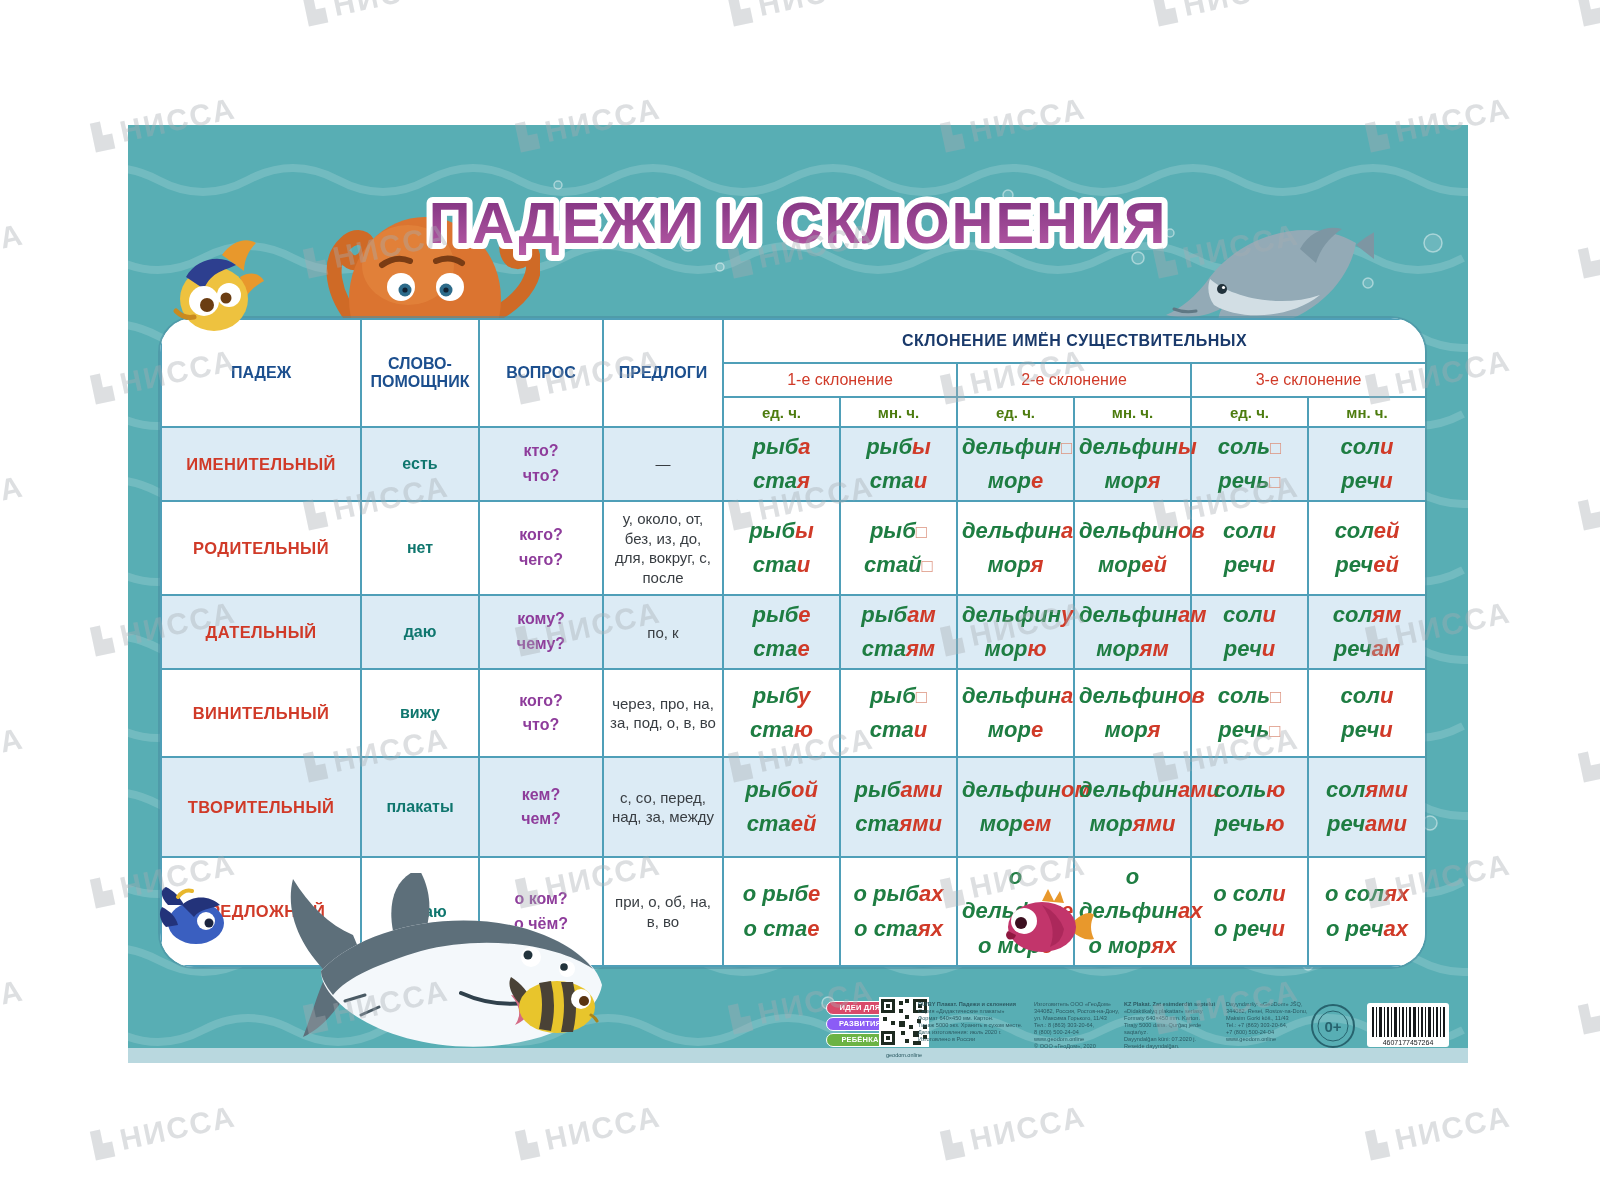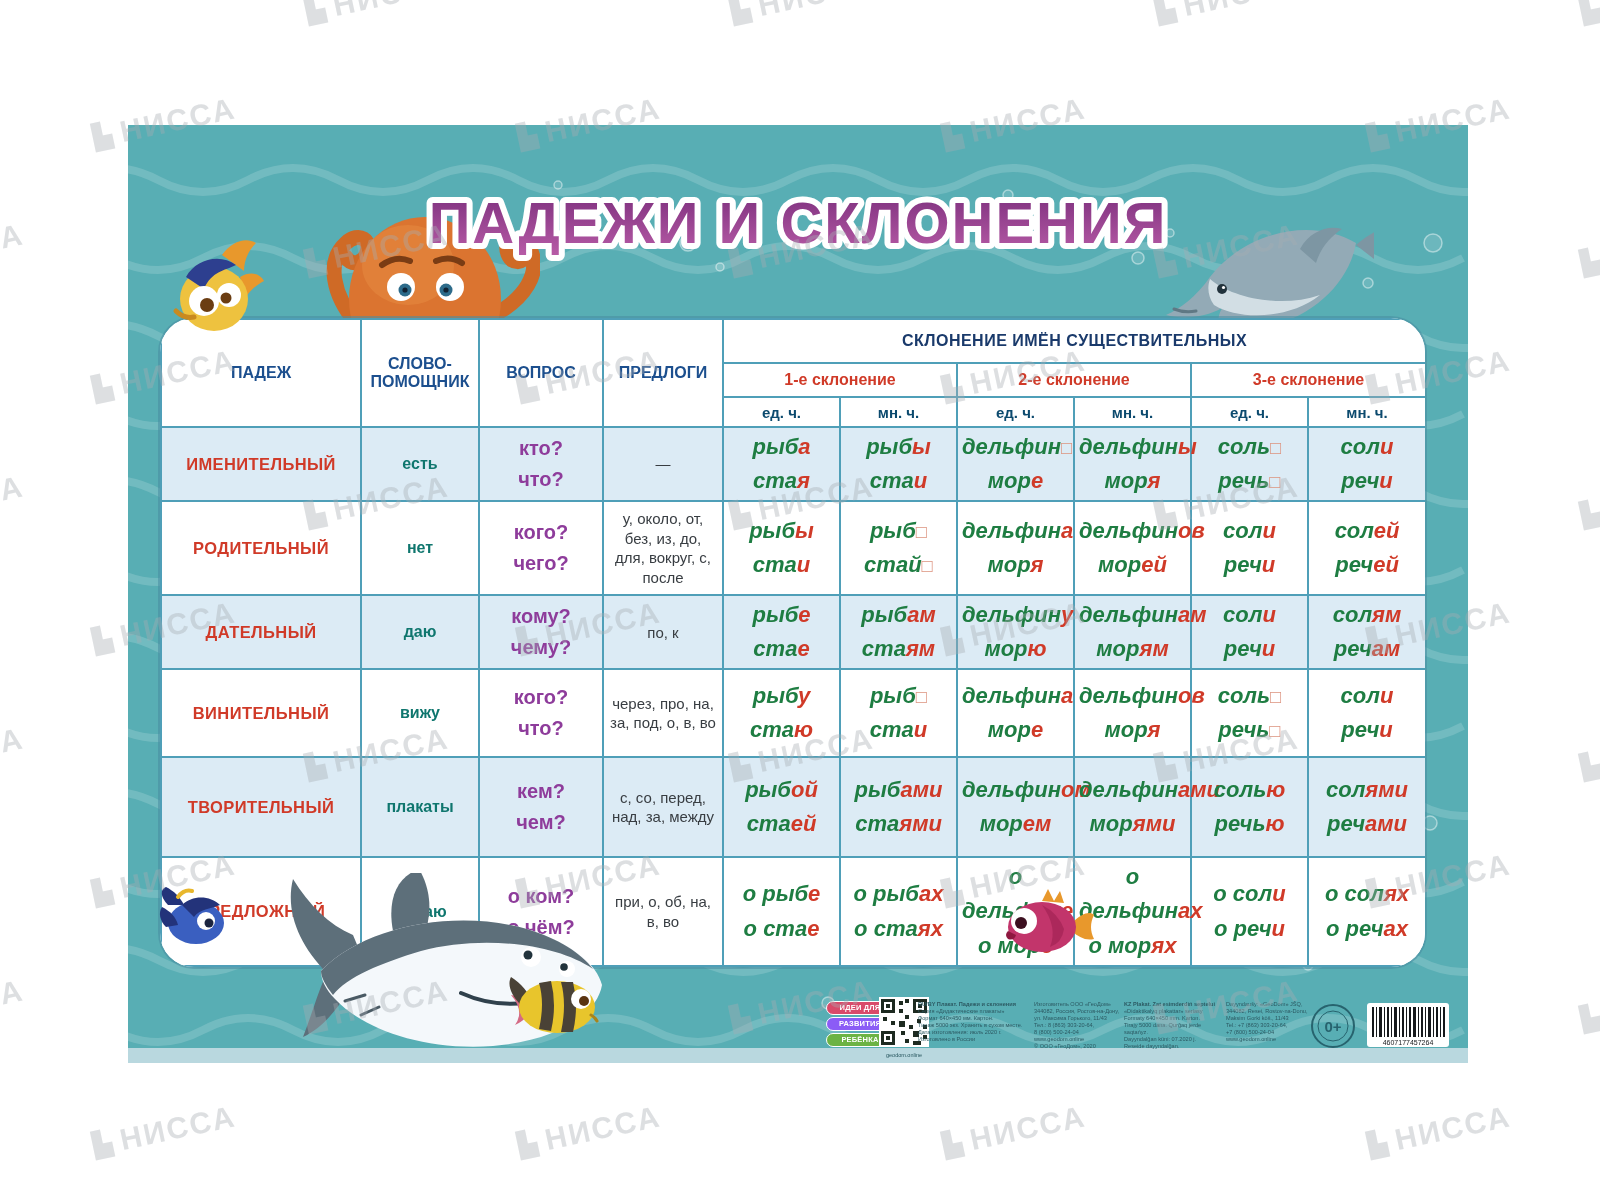--- a/index.html
+++ b/index.html
@@ -37,27 +37,27 @@
   #card{
     position:absolute;left:32px;top:193px;width:1265px;z-index:3;
     background:#ffffff;border-radius:34px;overflow:hidden;
     box-shadow:0 0 0 2px rgba(72,140,160,.55);
   }
   table{border-collapse:collapse;width:1265px;table-layout:fixed;}
   th,td{border:2px solid #4f9fb8;padding:2px 4px;text-align:center;vertical-align:middle;}
   thead th{background:#ffffff;}
   .corner{color:#1c4f8e;font-size:16px;font-weight:bold;}
   .group{color:#1a3a6b;font-size:16px;font-weight:bold;letter-spacing:.5px;}
-  .decl{color:#d03a28;font-size:16px;font-weight:bold;}
-  .num{color:#0c4a6e;font-size:15px;font-weight:bold;}
+  .decl{color:#d03a28;font-size:16px;font-weight:normal;}
+  .num{color:#4d7c0f;font-size:15px;font-weight:bold;}
   .row-shaded td{background:#dcebf5;}
   .row-plain td{background:#ffffff;}
   .c-case{color:#d03a28;font-weight:bold;font-size:16.5px;letter-spacing:.4px;}
   .c-helper{color:#0f766e;font-weight:bold;font-size:16px;}
-  .c-q{color:#8e3c9b;font-weight:bold;font-size:20px;line-height:1.55;}
+  .c-q{color:#8e3c9b;font-weight:bold;font-size:16px;line-height:1.55;}
   .c-preps{color:#383d42;font-size:15px;line-height:1.3;}
   .c-word{font-style:italic;font-weight:bold;font-size:22px;line-height:1.55;}
   .stem{color:#1e7d42;}
   .end{color:#d03a28;}
   .end.zero{color:#dd9480;font-style:normal;font-size:.85em;}
   
   .badge{width:66px;height:12px;border-radius:8px;border:1px solid #fff;
     color:#fff;font-size:7.5px;font-weight:bold;line-height:12px;text-align:center;
     margin-bottom:2px;letter-spacing:.2px;}
   #badges{position:absolute;left:698px;top:876px;z-index:2;}

